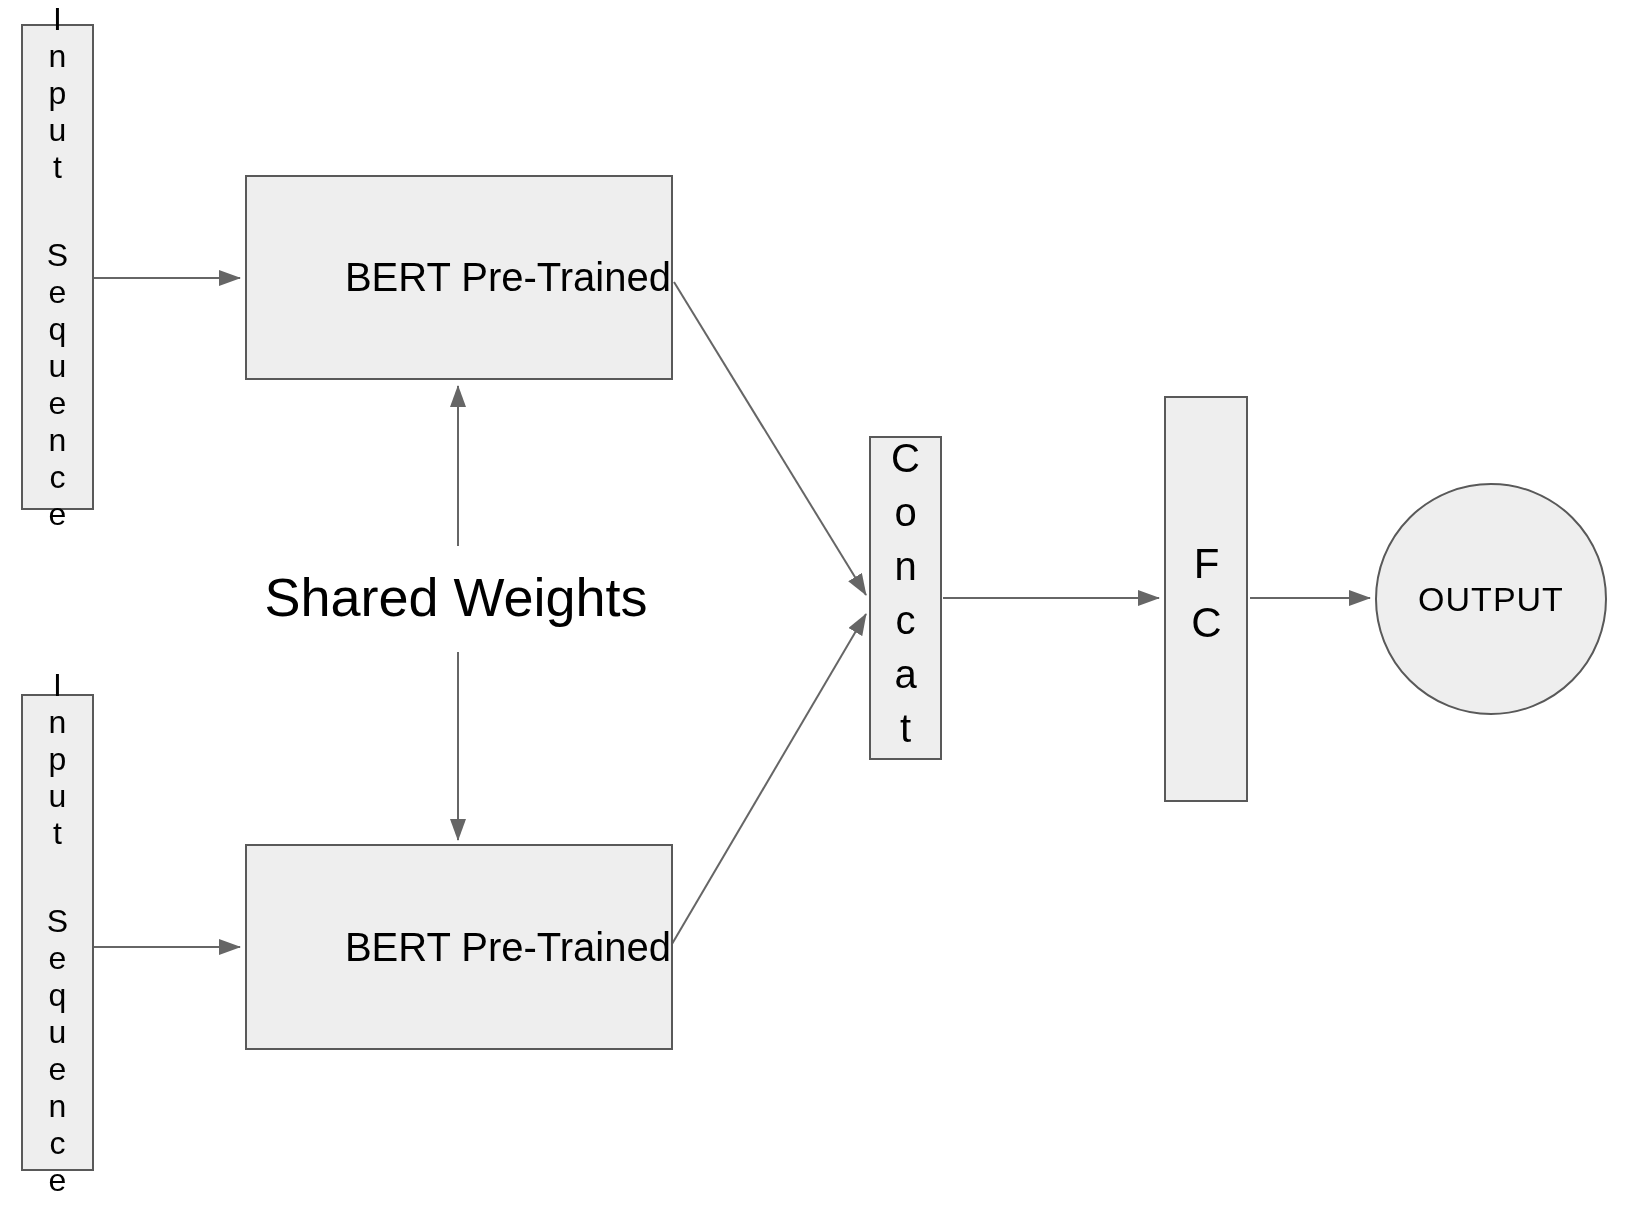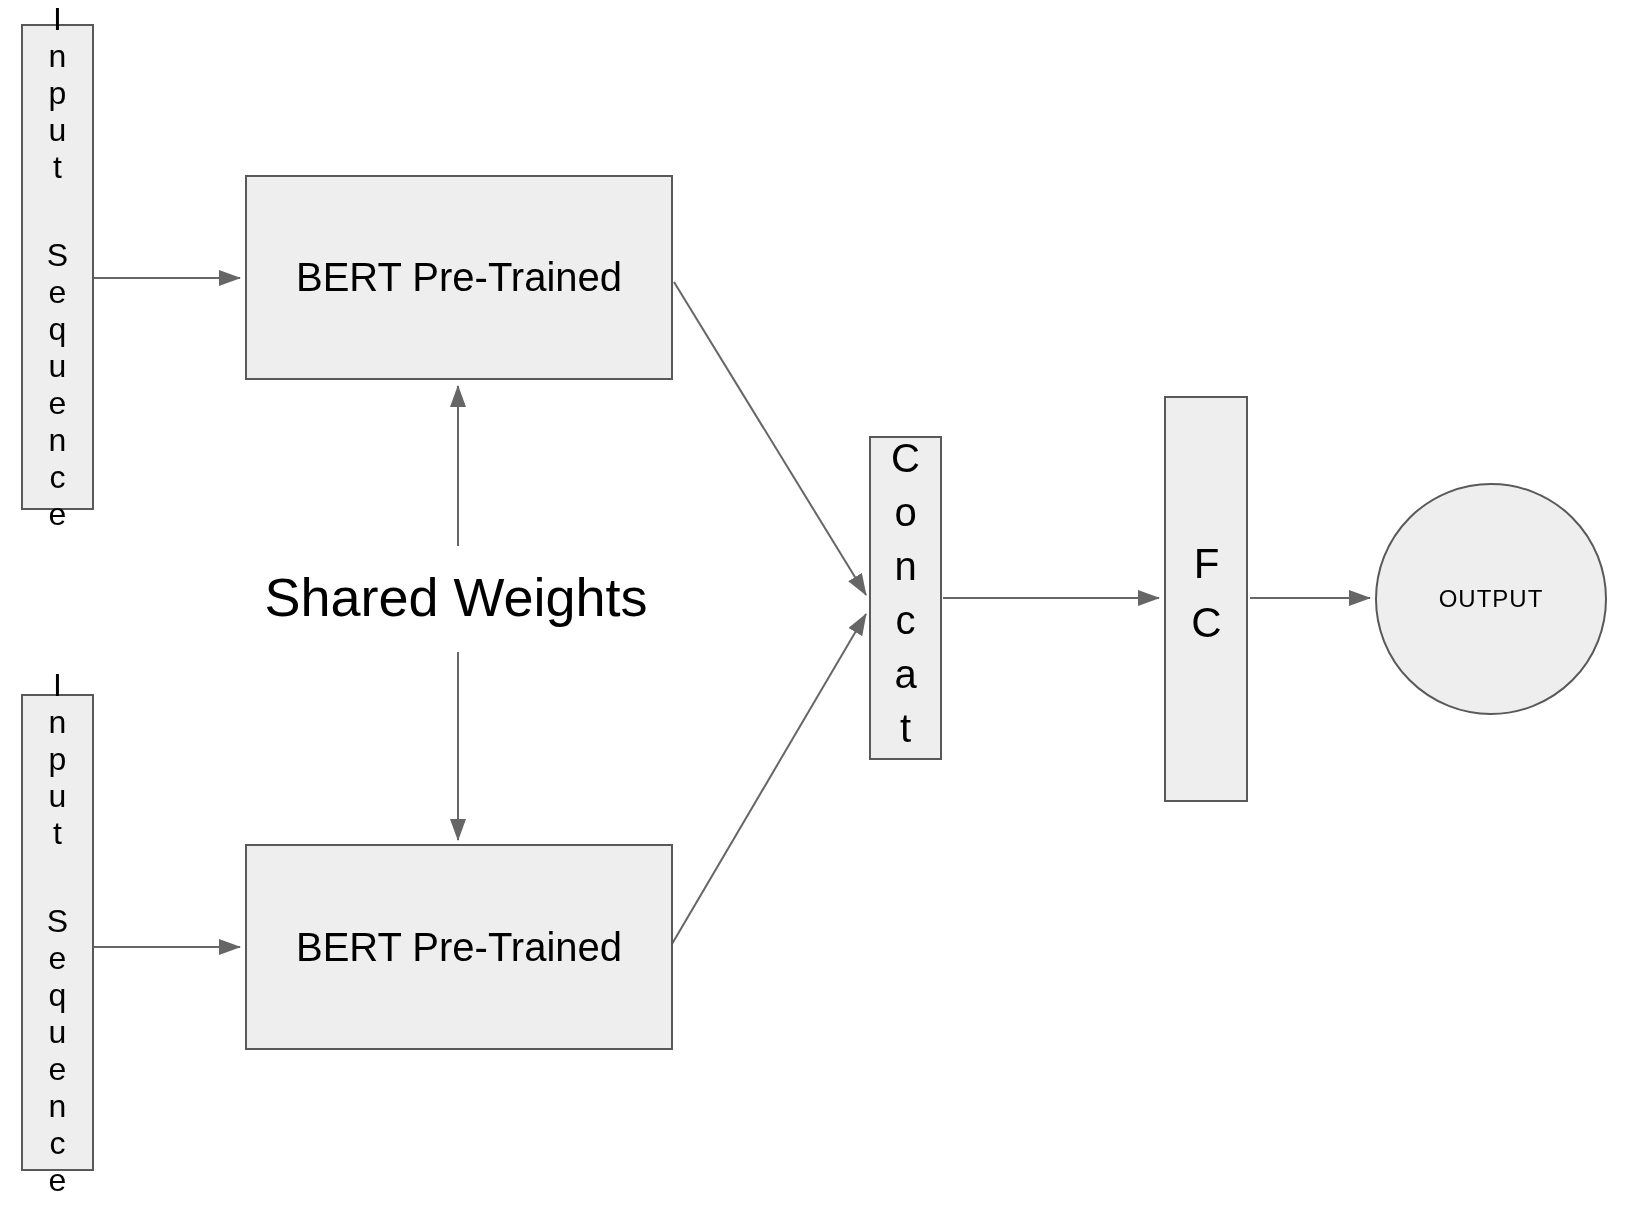--- a/index.html
+++ b/index.html
@@ -32,32 +32,32 @@
     writing-mode: vertical-rl;
     text-orientation: upright;
     white-space: pre;
     line-height: 1;
   }
   .input-node .vtext {
     font-size: 32px;
     letter-spacing: 1px;
     word-spacing: 14px;
   }
-  .bert-node { font-size: 40px; }
+  .bert-node { font-size: 40px; justify-content: flex-end; }
   .concat-node .vtext {
     font-size: 40px;
     letter-spacing: 10px;
   }
   .fc-node .vtext {
     font-size: 42px;
     letter-spacing: 12px;
   }
   .output-node {
     border-radius: 50%;
-    font-size: 24px;
+    font-size: 34px;
     letter-spacing: 1px;
   }
   .shared-weights-label {
     position: absolute;
     left: 456px;
     top: 597px;
     transform: translate(-50%, -50%);
     font-size: 54px;
     white-space: nowrap;
     background: #ffffff;

